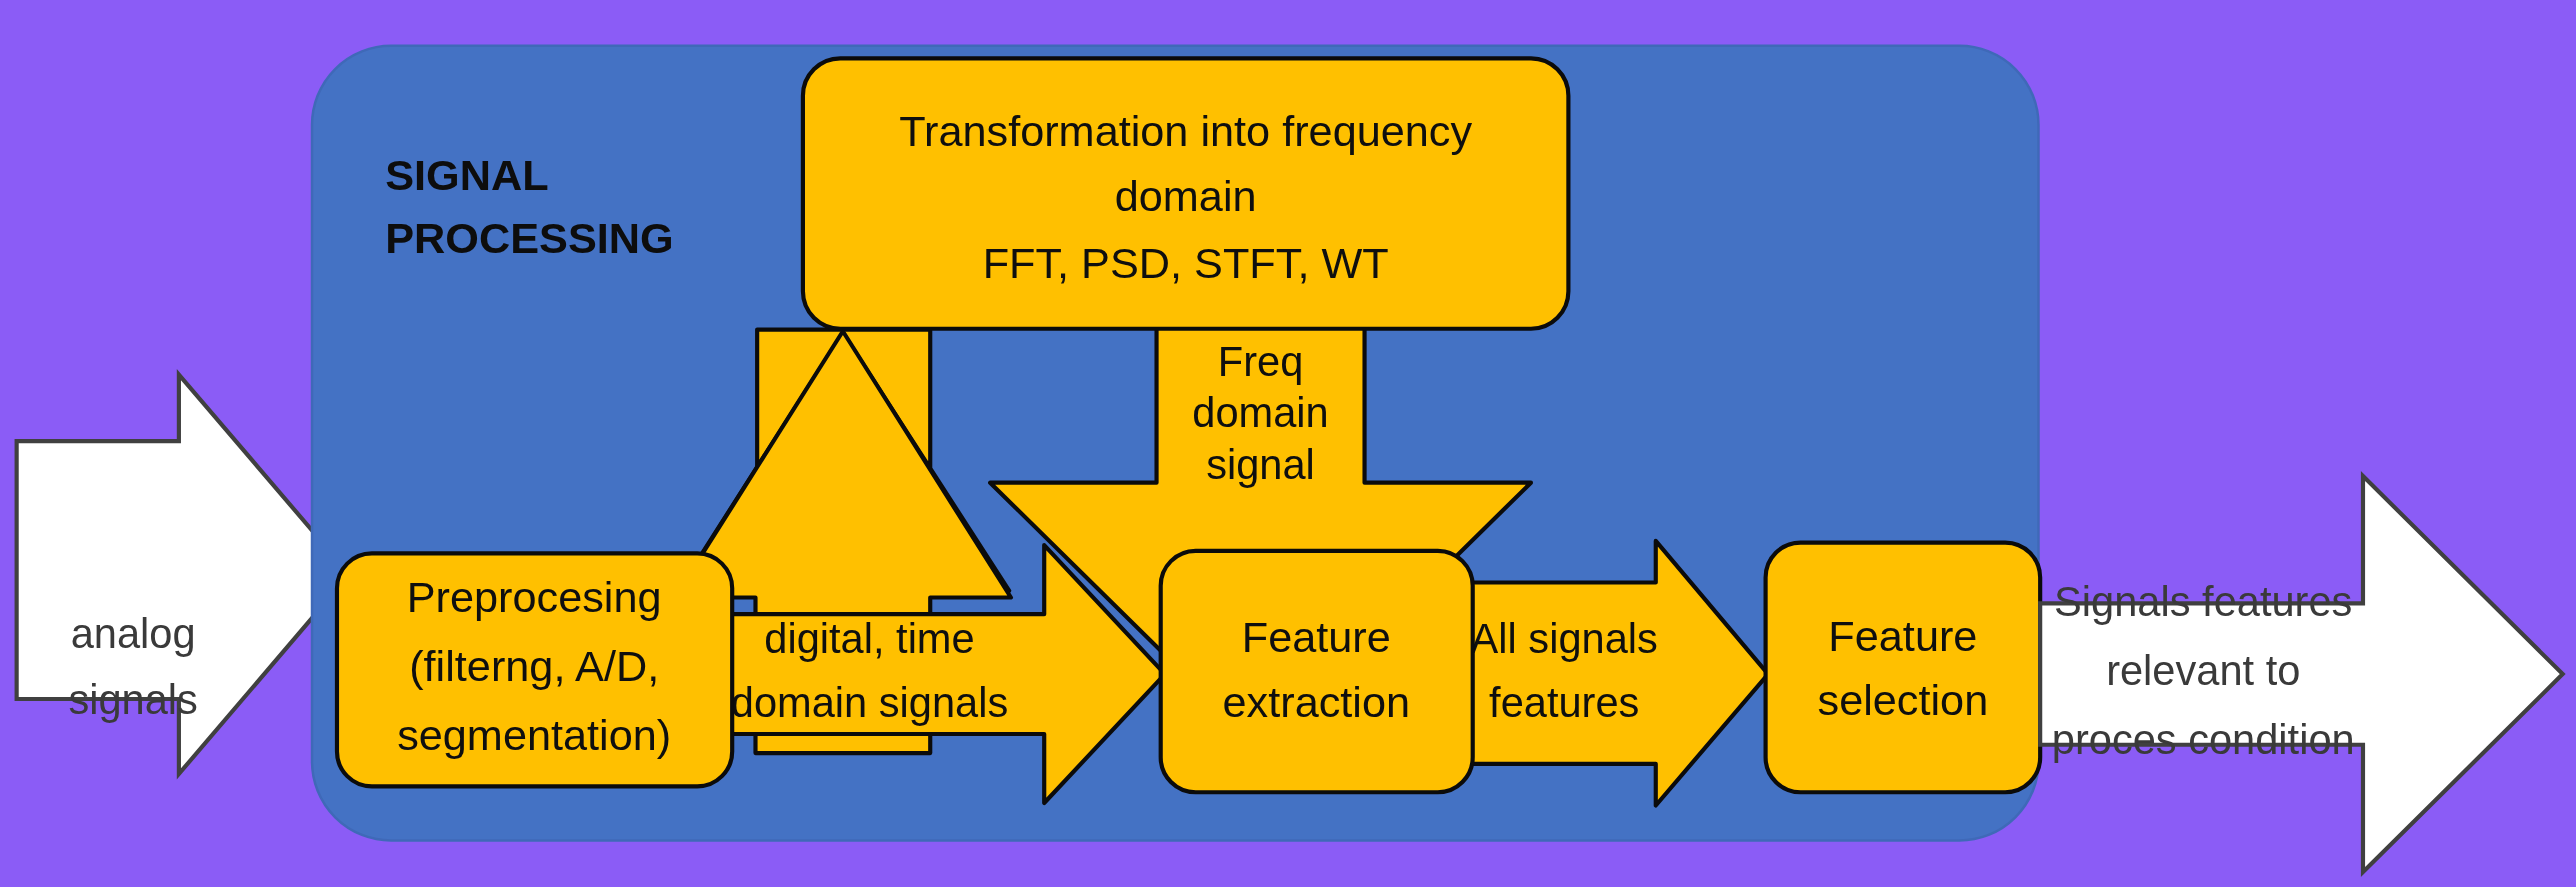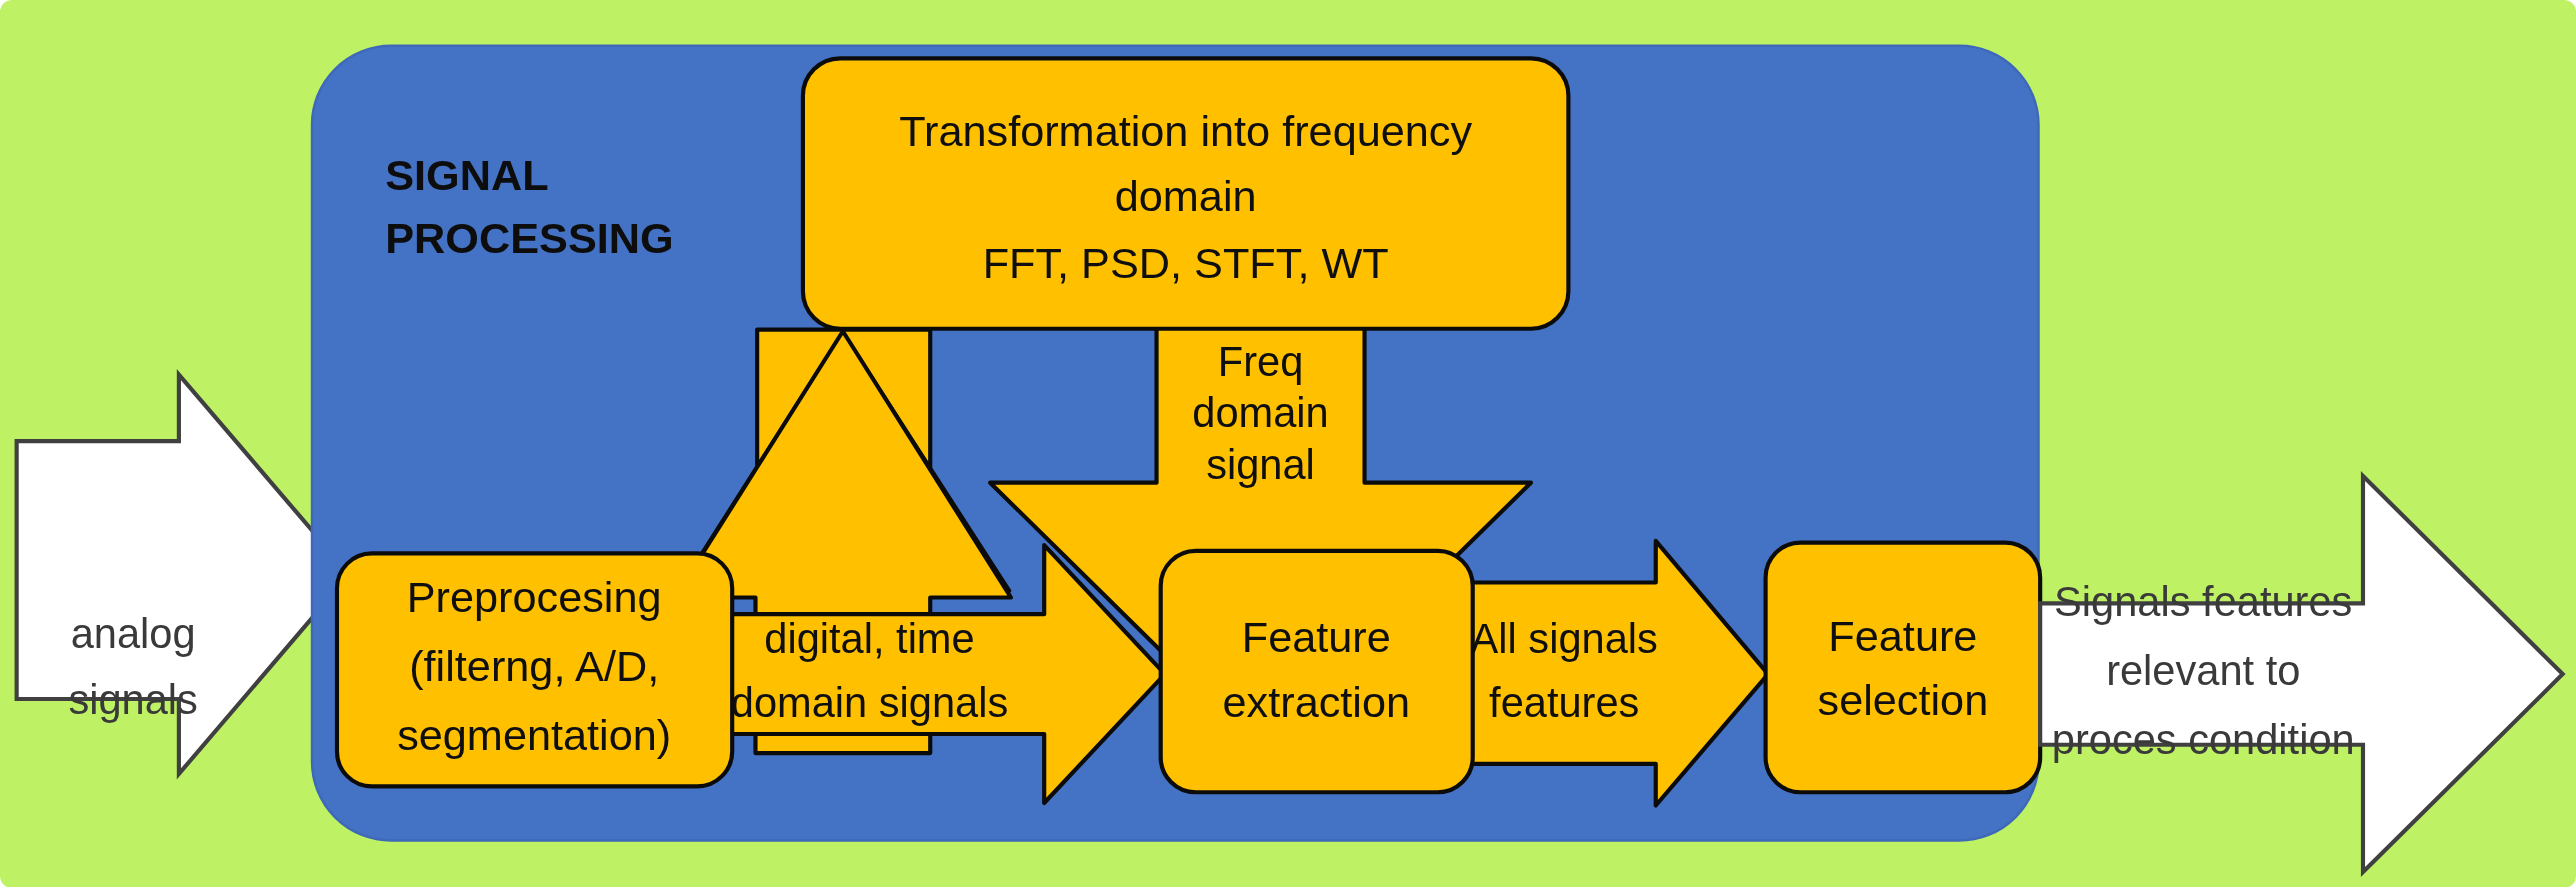--- a/index.html
+++ b/index.html
@@ -10,22 +10,21 @@
   body {
     width: 2576px;
     height: 888px;
     font-family: "Liberation Sans", sans-serif;
     overflow: hidden;
   }
   #stage {
     position: relative;
     width: 2576px;
     height: 888px;
-    background: #bef264;
-    border-radius: 12px;
+    background: #8b5cf6;
   }
   #diagram-svg {
     position: absolute;
     left: 0;
     top: 0;
     width: 2576px;
     height: 888px;
     display: block;
   }
   .node-text {

